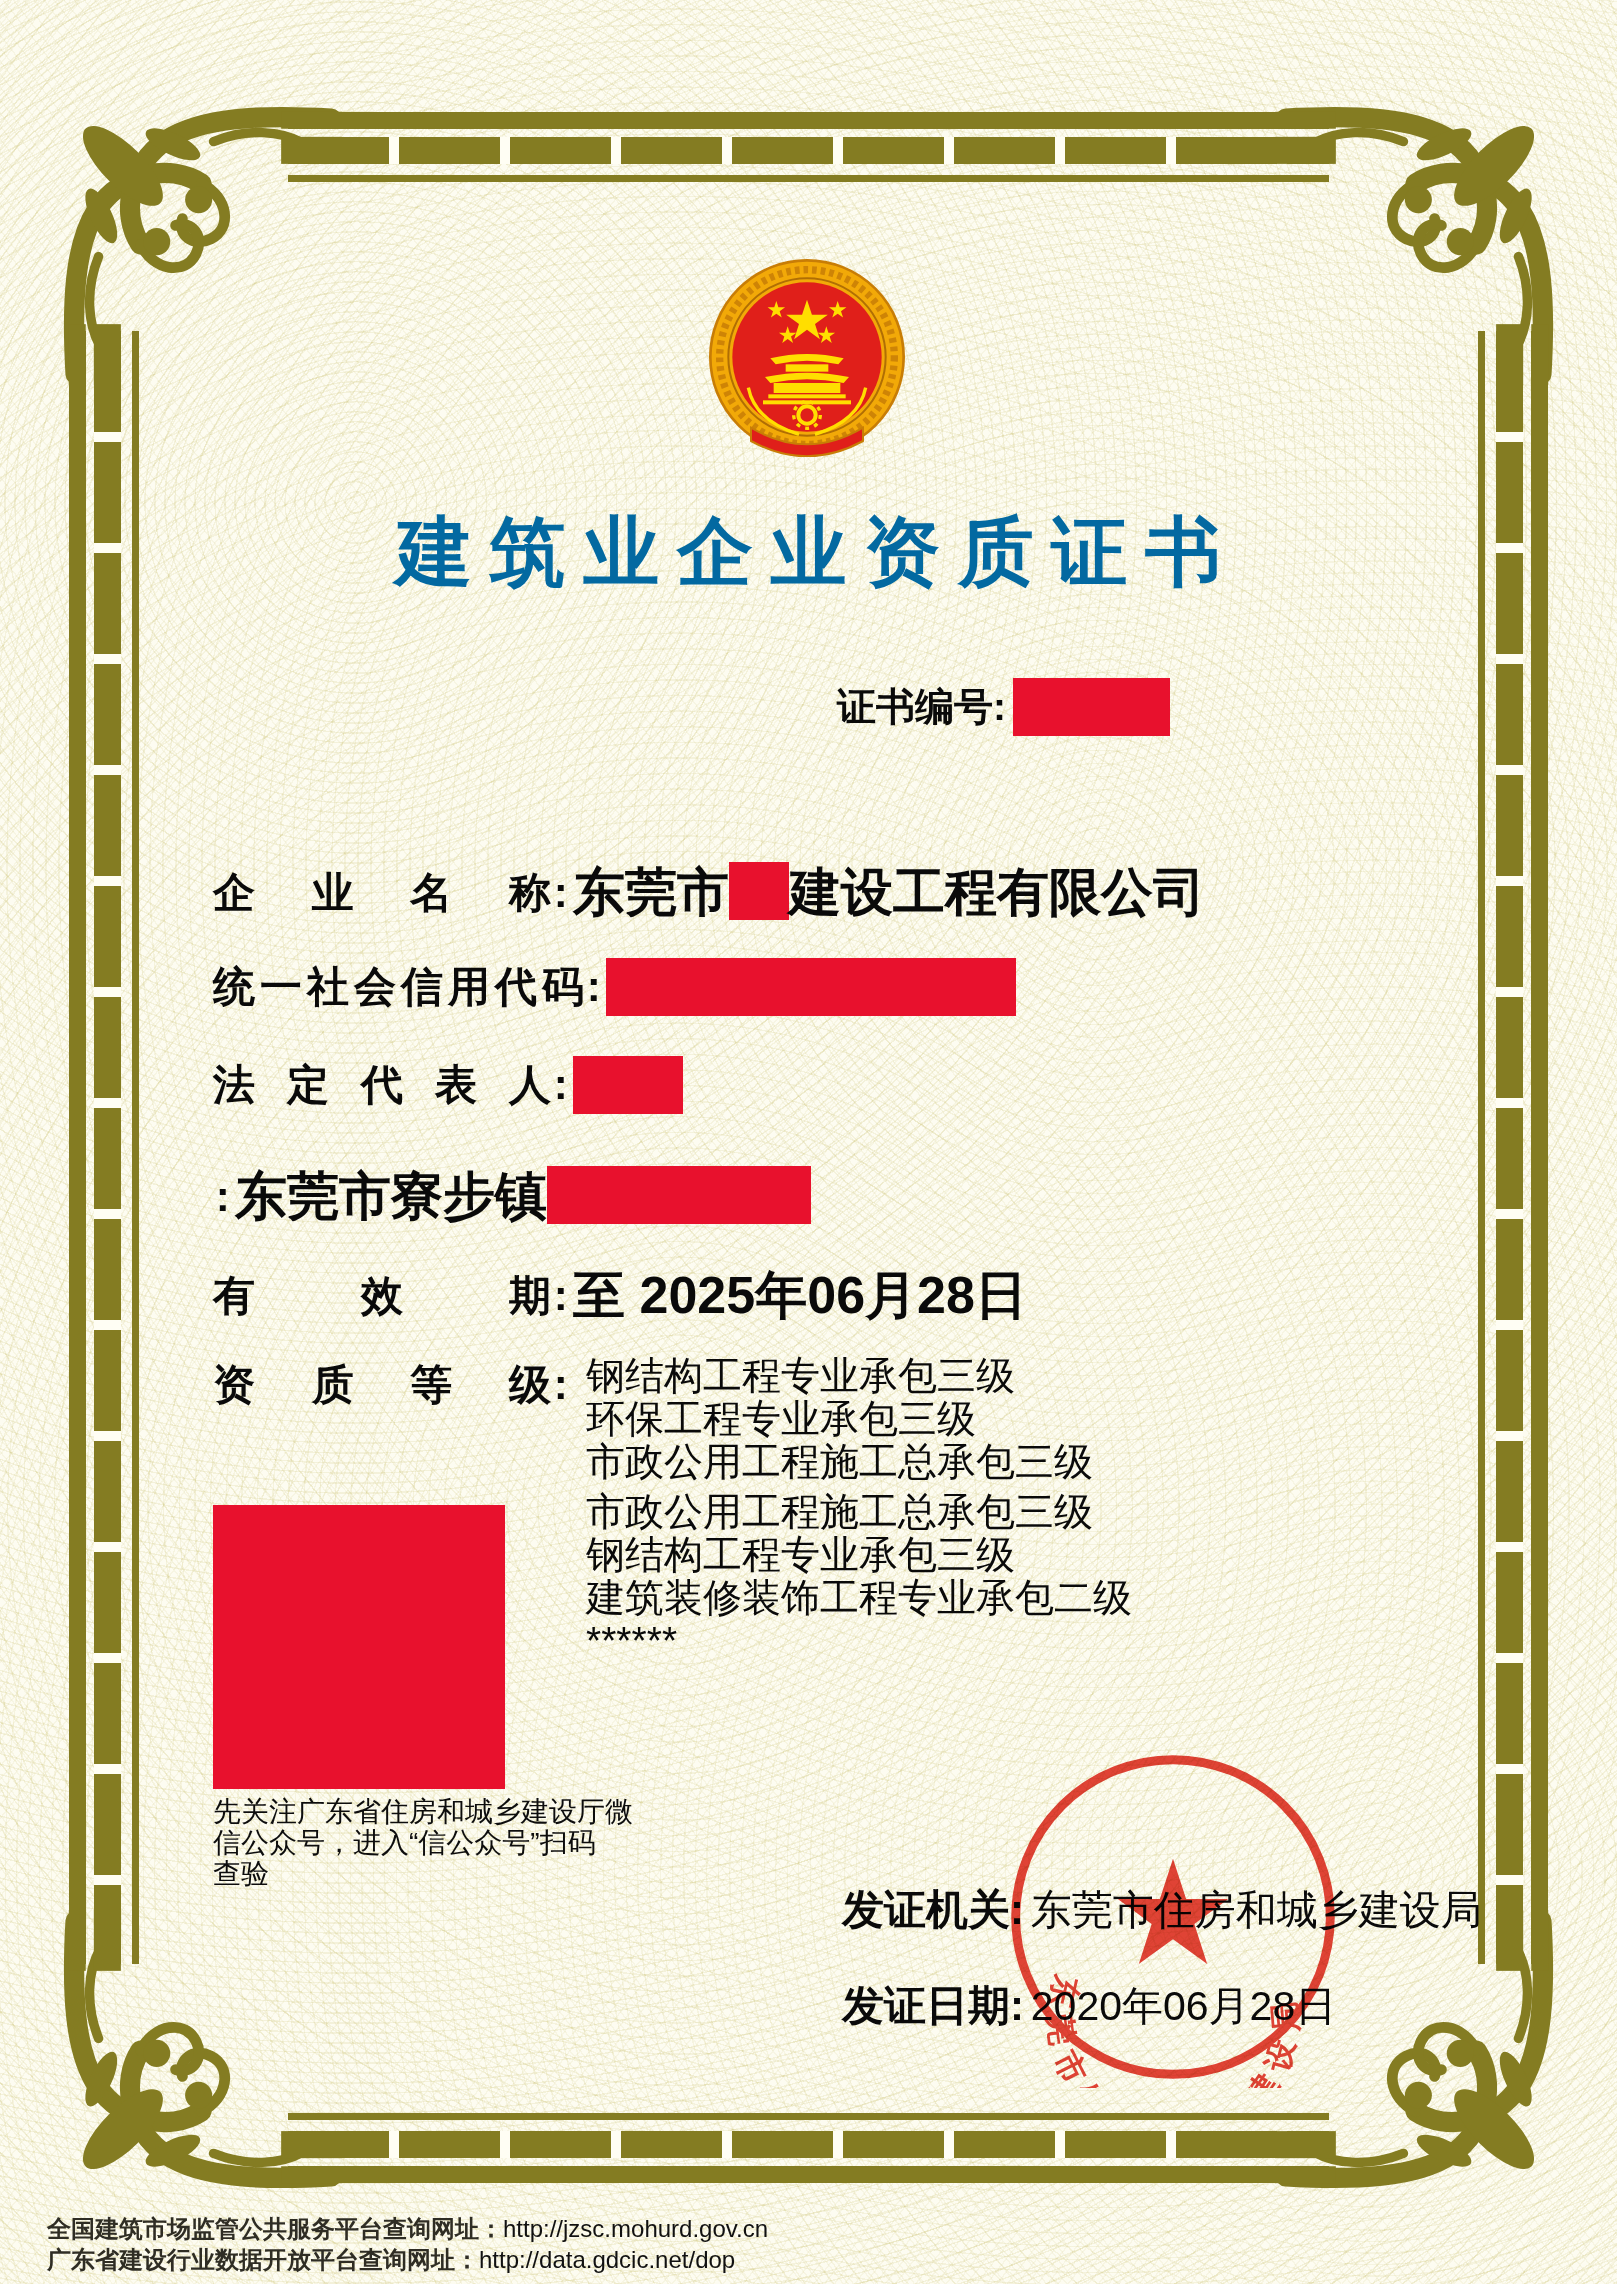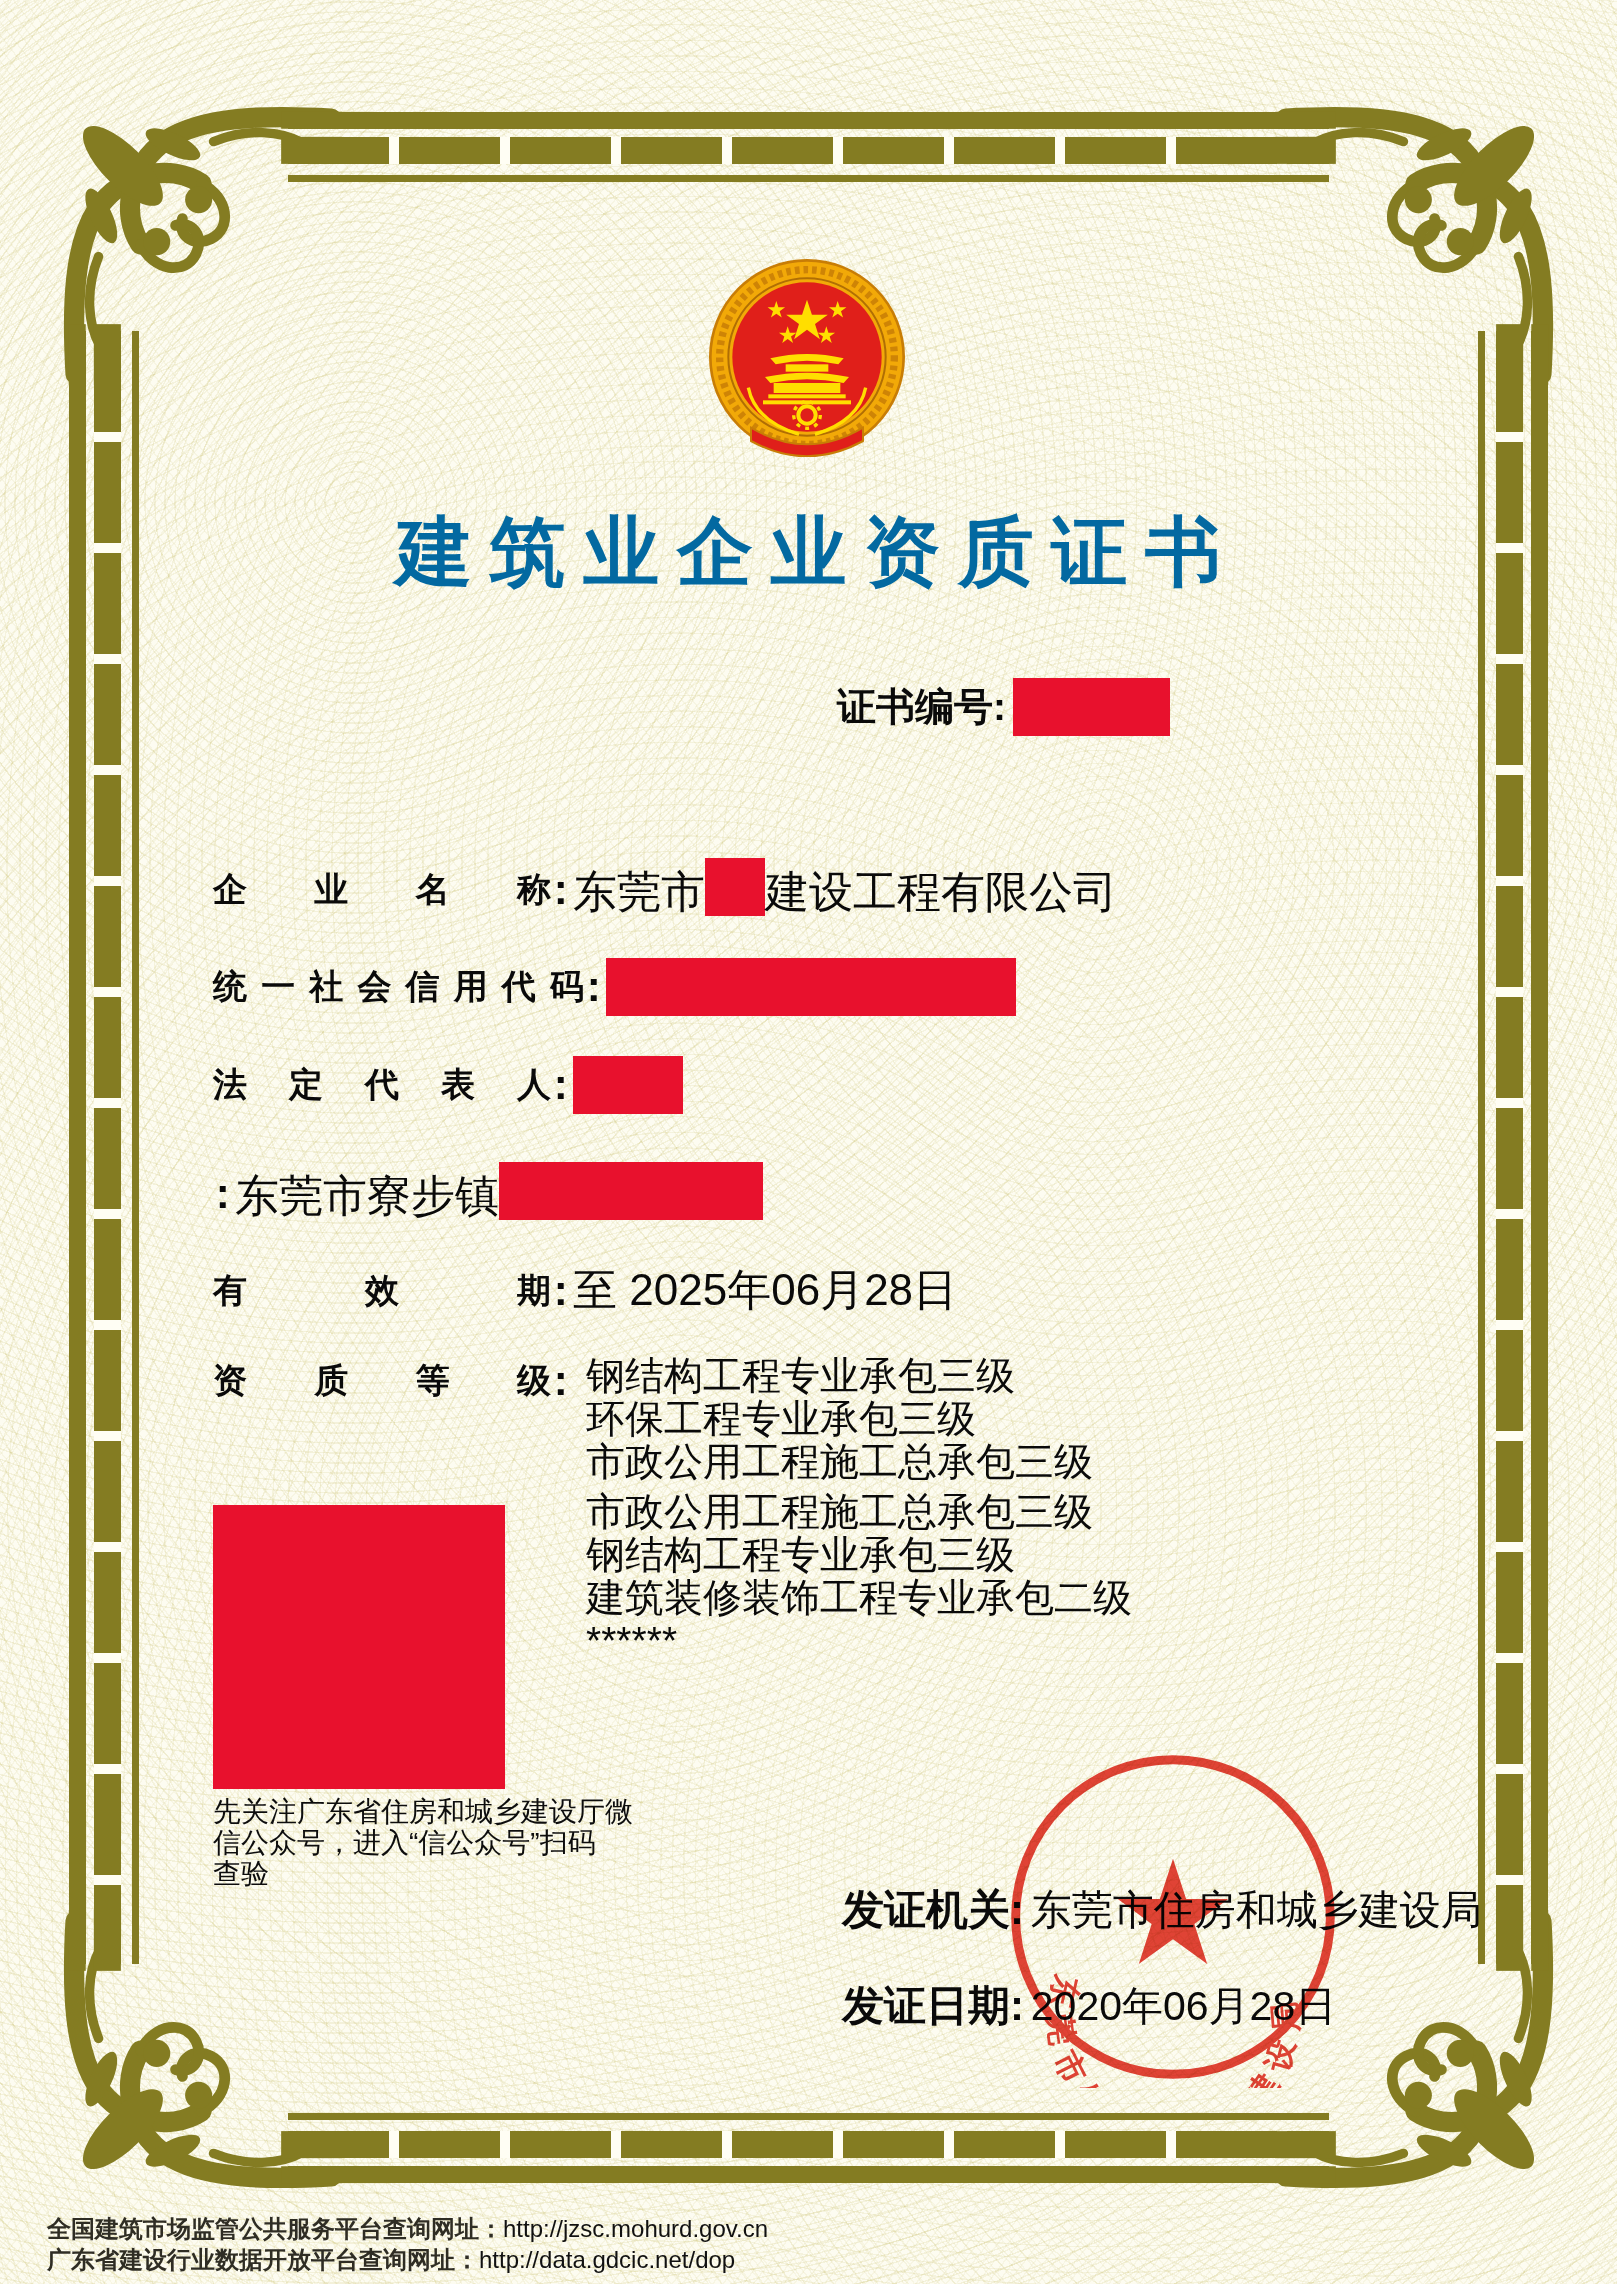--- a/index.html
+++ b/index.html
@@ -47,24 +47,24 @@
   .emblem{position:absolute;left:707px;top:257px;width:200px;height:200px;}
   .title{
     position:absolute;left:0;right:0;top:502px;text-align:center;
     font-size:76px;font-weight:bold;letter-spacing:17.6px;text-indent:17.6px;color:#0369a1;
   }
   .certno-row{position:absolute;left:837px;top:678px;display:flex;align-items:center;}
   .certno-row .lbl{font-size:39px;font-weight:bold;}
   .redact{background:#E8112D;display:inline-block;}
   .certno-block{width:157px;height:58px;margin-left:6.8px;}
   .row{position:absolute;left:213px;display:flex;align-items:center;}
-  .flabel{display:inline-block;width:338px;font-size:34px;font-weight:bold;
+  .flabel{display:inline-block;width:338px;font-size:42px;font-weight:bold;
           text-align:justify;text-align-last:justify;text-justify:inter-character;}
   .fcolon{font-size:42px;font-weight:bold;margin:0 5.4px 0 2.7px;}
-  .fvalue{font-size:44px;font-weight:normal;white-space:nowrap;}
+  .fvalue{font-size:52px;font-weight:bold;white-space:nowrap;}
   .inline-redact{vertical-align:-9.5px;}
   .quals{position:absolute;left:586px;top:1354px;font-size:39px;line-height:43px;white-space:nowrap;}
   .quals .gap{margin-top:6.8px;}
   .qr-block{position:absolute;left:213px;top:1505px;width:292px;height:284px;}
   .qr-note{position:absolute;left:213px;top:1796px;font-size:28px;line-height:31px;color:#0d0d0d;}
   .issue-row{position:absolute;left:842px;display:flex;align-items:center;white-space:nowrap;}
   .issue-row .lbl{font-size:42px;font-weight:bold;text-align:right;}
   .issue-row .val{font-size:41px;margin-left:6.8px;}
   .seal{position:absolute;left:1002px;top:1746px;width:342px;height:342px;z-index:3;
         opacity:.88;mix-blend-mode:multiply;}

